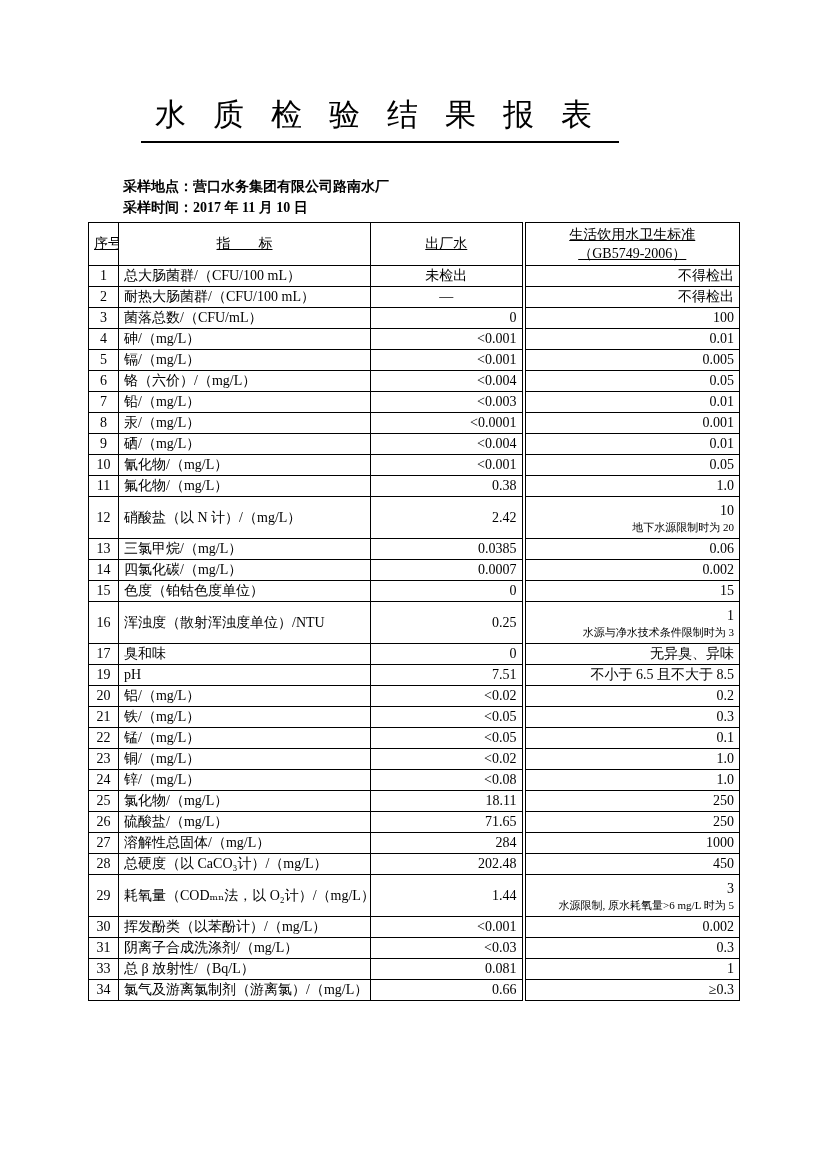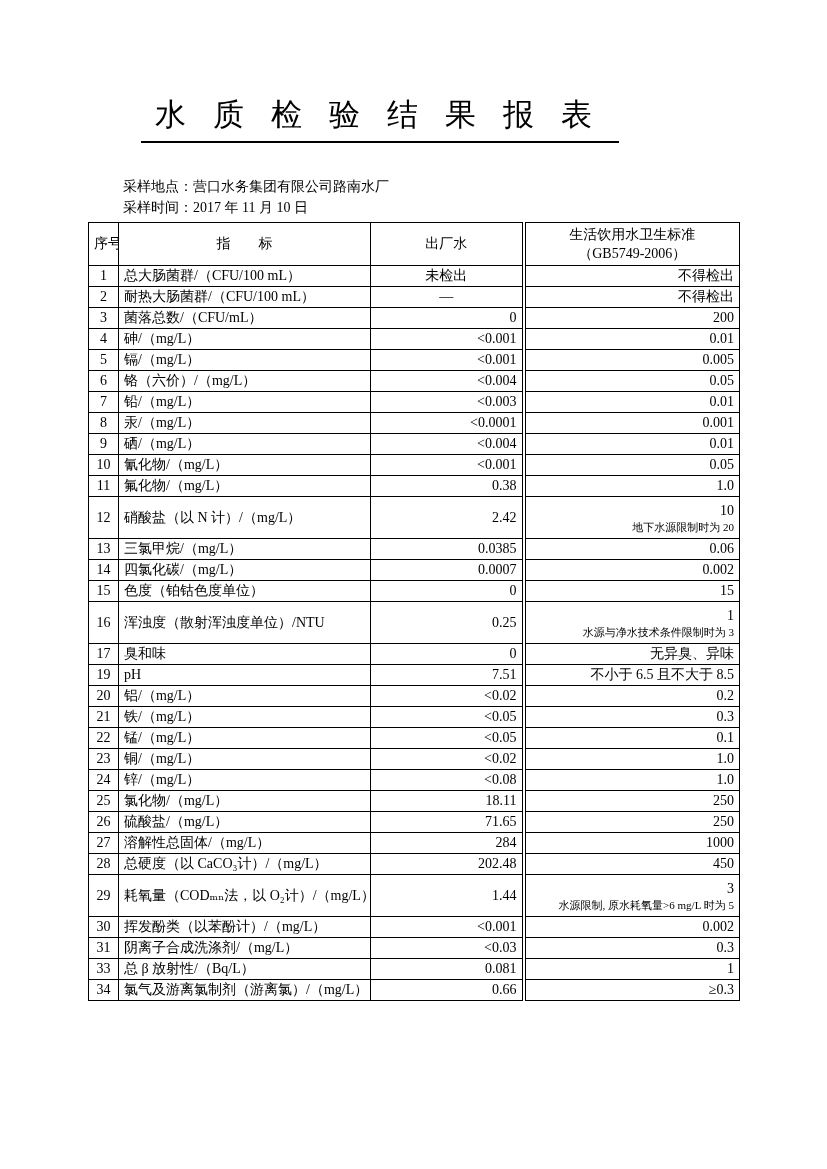--- a/index.html
+++ b/index.html
@@ -6,32 +6,32 @@
   .page{
     position:relative;width:747px;height:1169px;background:#fff;color:#000;
     font-family:"Liberation Serif","DejaVu Serif","DejaVu Sans",serif;
     overflow:hidden;
   }
   .title-wrap{position:absolute;top:94px;left:0;width:100%;text-align:center;}
   .title{
     display:inline-block;font-size:31px;font-weight:normal;letter-spacing:27px;
     padding:0 0 5px 14px;margin-right:-13px;border-bottom:2px solid #000;white-space:nowrap;
   }
-  .meta{position:absolute;left:123px;top:176px;font-size:14px;font-weight:normal;line-height:21px;}
+  .meta{position:absolute;left:123px;top:176px;font-size:14px;font-weight:bold;line-height:21px;}
   .meta div{white-space:nowrap;}
   table.results{
     position:absolute;left:88px;top:222px;width:651px;
     border-collapse:collapse;table-layout:fixed;font-size:14px;
   }
   .results th,.results td{
     border:1px solid #000;padding:0 5px;overflow:hidden;white-space:nowrap;vertical-align:middle;
   }
   .results th{font-weight:normal;text-align:center;}
   .results tr{height:21px;}
-  .results thead tr{height:43px;}
+  .results thead tr{height:43px;text-decoration:underline;}
   .results tr.tall{height:42px;}
   .c-no{text-align:center;padding:0 2px;}
   .c-ind{text-align:left;}
   .c-val{text-align:right;margin-top:32px;}
   .c-val.center{text-align:center;}
   .c-std{text-align:right;}
   .c-std,.h-std{border-left:4px double #000 !important;}
   .h-std div{line-height:19px;}
   .std-main{line-height:18px;}
   .std-note{font-size:11px;line-height:14px;}
@@ -87,21 +87,21 @@
         <div class="std-main">不得检出</div>
 
       </td>
     </tr>
 
     <tr>
       <td class="c-no">3</td>
       <td class="c-ind">菌落总数/（CFU/mL）</td>
       <td class="c-val">0</td>
       <td class="c-std">
-        <div class="std-main">200</div>
+        <div class="std-main">100</div>
 
       </td>
     </tr>
 
     <tr>
       <td class="c-no">4</td>
       <td class="c-ind">砷/（mg/L）</td>
       <td class="c-val">&lt;0.001</td>
       <td class="c-std">
         <div class="std-main">0.01</div>

